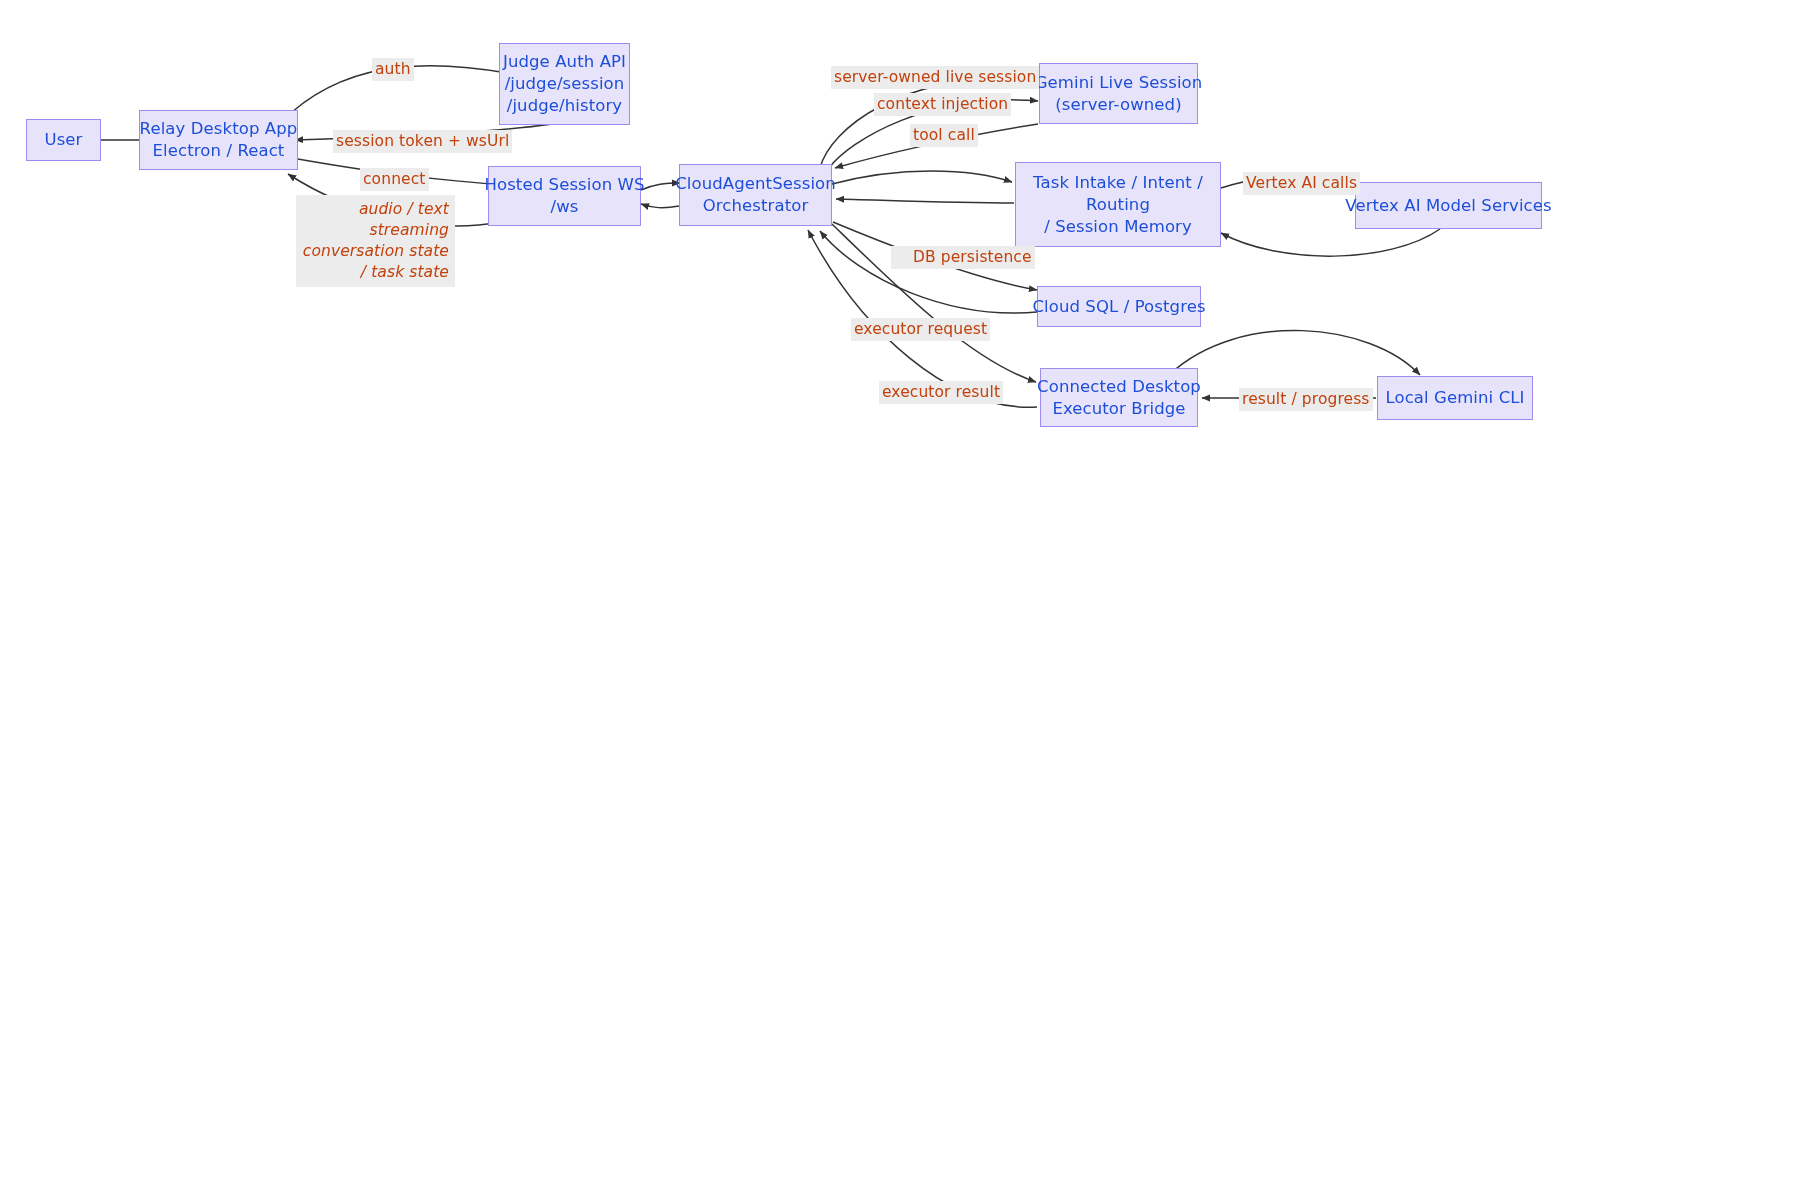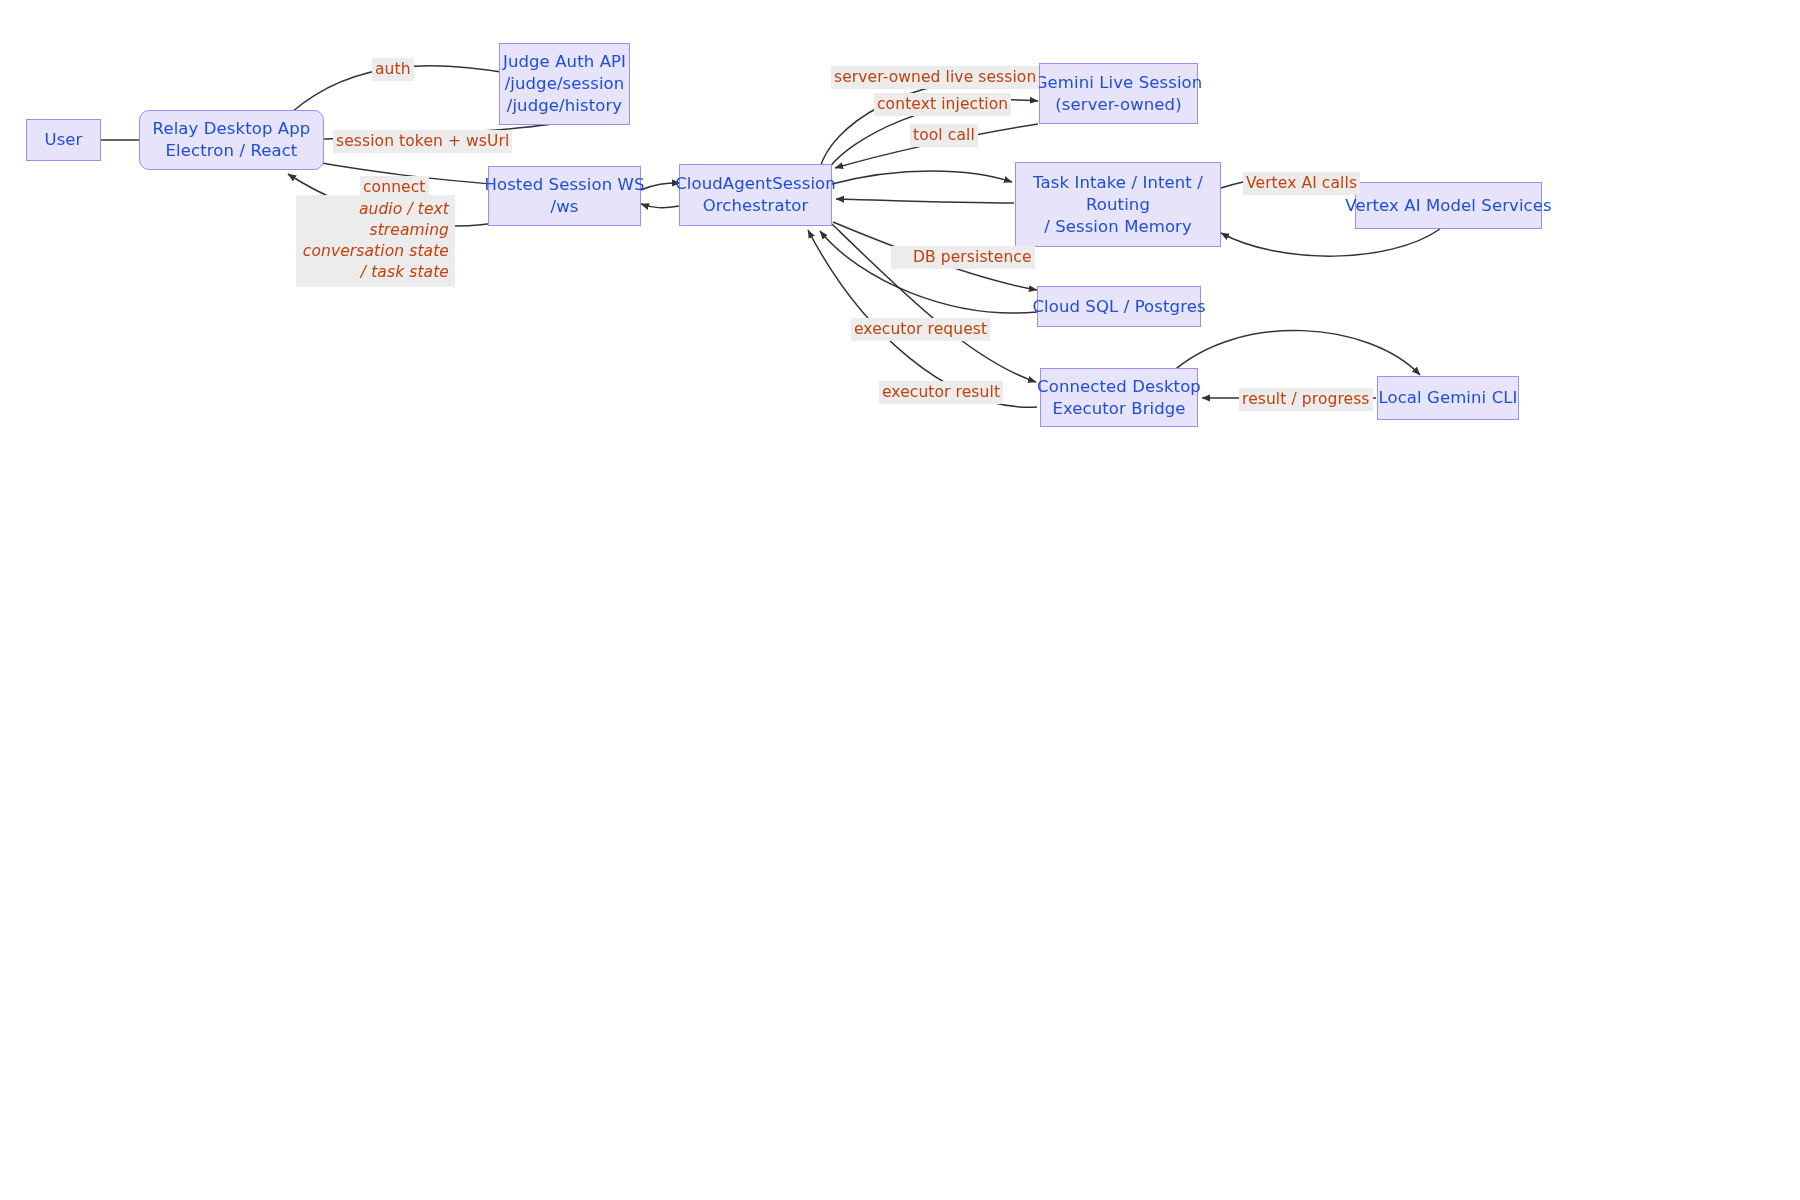--- a/index.html
+++ b/index.html
@@ -116,21 +116,21 @@
       <path d="M1170,374 C1240,310 1370,322 1420,375"></path>
 
       <path d="M1376,398 L1202,398"></path>
     </g>
   </svg>
 
   <div class="node" style="left:26px;  top:119px;  width:75px;  height:42px;">
     <span class="ln">User</span>
   </div>
 
-  <div class="node" style="left:139px; top:110px; width:185px; height:60px;border-radius:10px;">
+  <div class="node" style="left:139px; top:110px; width:159px; height:60px;">
     <span class="ln">Relay Desktop App</span>
     <span class="ln">Electron / React</span>
   </div>
 
   <div class="node" style="left:499px; top:43px;  width:131px; height:82px;">
     <span class="ln">Judge Auth API</span>
     <span class="ln">/judge/session</span>
     <span class="ln">/judge/history</span>
   </div>
 
@@ -161,29 +161,29 @@
 
   <div class="node" style="left:1037px; top:286px; width:164px; height:41px;">
     <span class="ln">Cloud SQL / Postgres</span>
   </div>
 
   <div class="node" style="left:1040px; top:368px; width:158px; height:59px;">
     <span class="ln">Connected Desktop</span>
     <span class="ln">Executor Bridge</span>
   </div>
 
-  <div class="node" style="left:1377px; top:376px; width:142px; height:44px;">
+  <div class="node" style="left:1377px; top:376px; width:156px; height:44px;">
     <span class="ln">Local Gemini CLI</span>
   </div>
 
   <div class="edge-label" style="left:372px; top:58px;">auth</div>
 
   <div class="edge-label" style="left:333px; top:130px;">session token + wsUrl</div>
 
-  <div class="edge-label" style="left:360px; top:168px;margin-top:8px;">connect</div>
+  <div class="edge-label" style="left:360px; top:168px;">connect</div>
 
   <div class="edge-label multi" style="left:296px; top:195px; width:159px;font-style:italic;">audio / text streaming conversation state / task state</div>
 
   <div class="edge-label" style="left:831px; top:66px;">server-owned live session</div>
 
   <div class="edge-label" style="left:874px; top:93px;">context injection</div>
 
   <div class="edge-label" style="left:904px; top:124px;margin-left:6px;">tool call</div>
 
   <div class="edge-label" style="left:891px; top:246px;padding-left:22px;">DB persistence</div>

